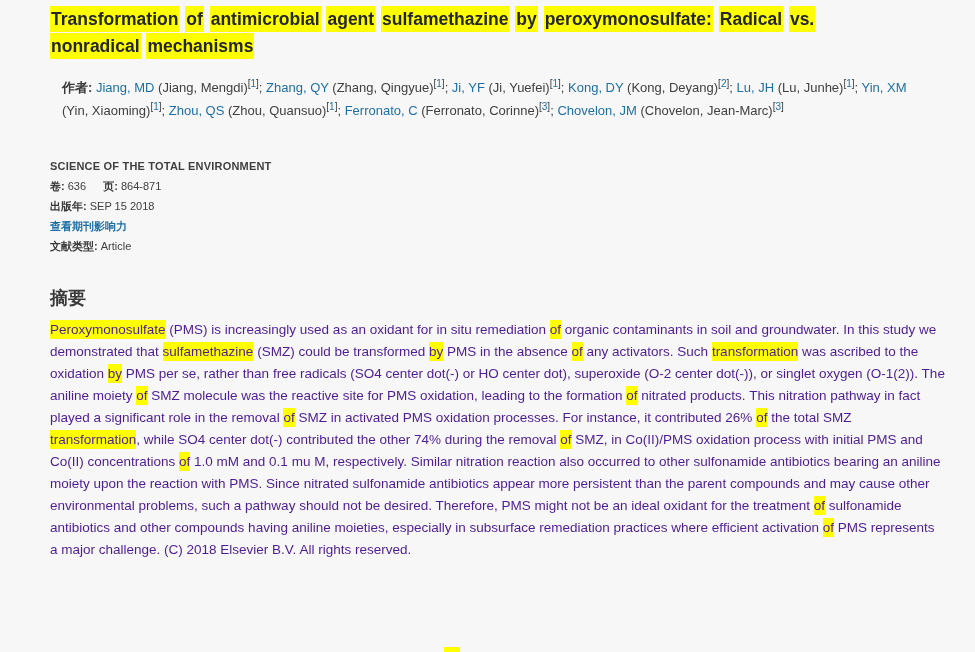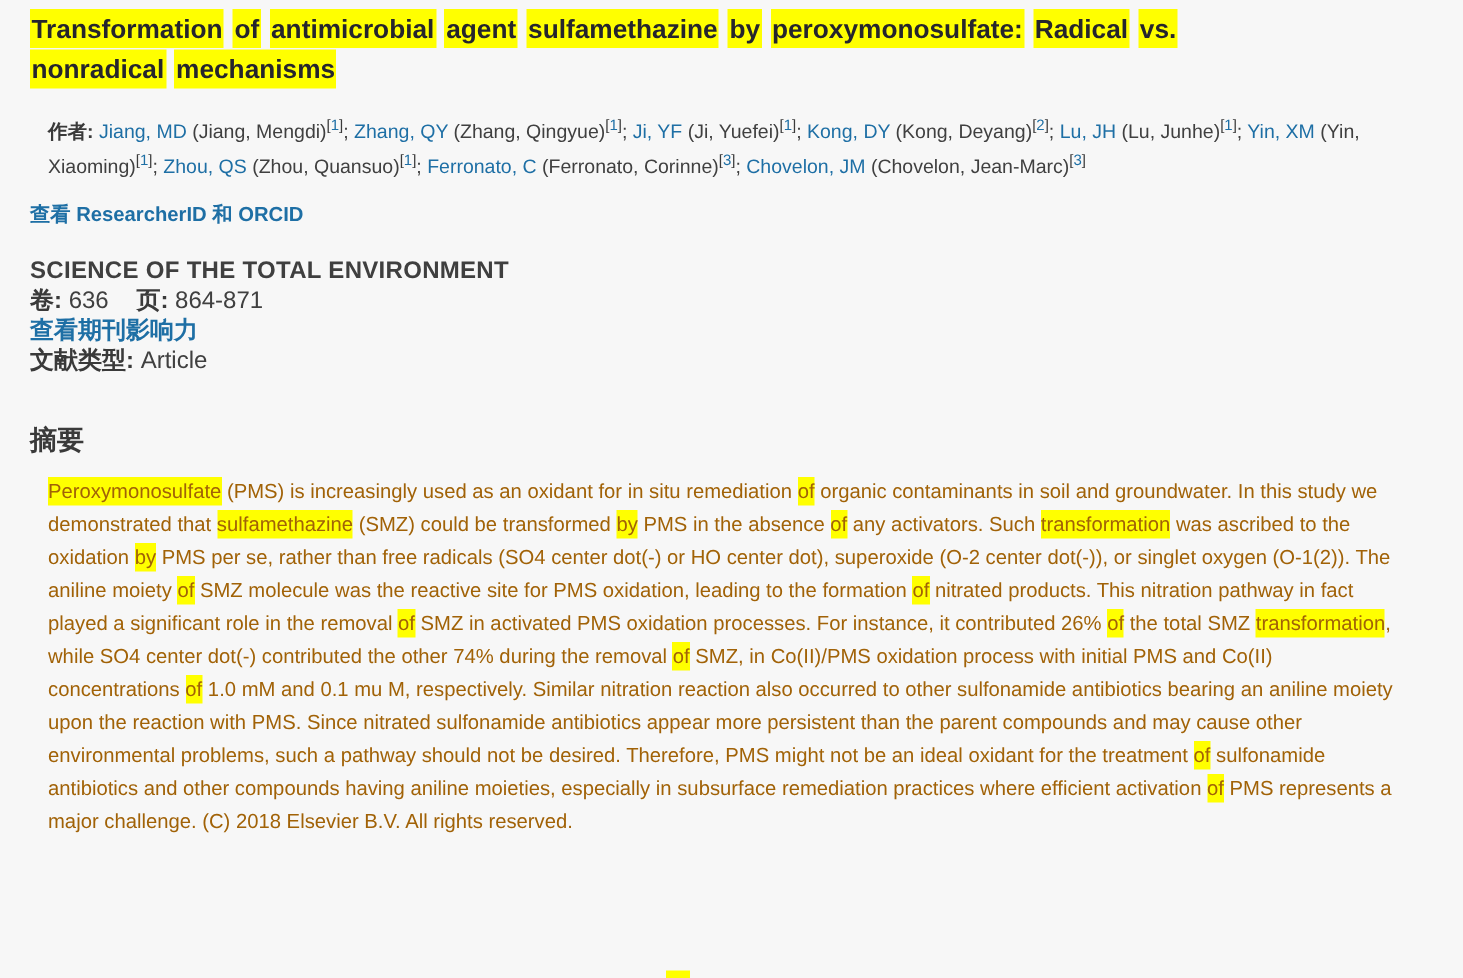--- a/index.html
+++ b/index.html
@@ -3,56 +3,56 @@
 <meta charset="utf-8">
 <style>
   html,body{margin:0;padding:0;}
   body{
     width:975px;height:652px;overflow:hidden;
     background:#f7f7f7;
     font-family:"Liberation Sans","DejaVu Sans",sans-serif;
     color:#404040;
     position:relative;
   }
-  .content{padding:6px 30px 0 20px;}
+  .content{padding:6px 30px 0 50px;}
   .hl{background:#ffff00;}
   .lnk{color:#1e6fa5;text-decoration:none;cursor:pointer;}
 
   
   .title{
     font-size:17.5px;font-weight:bold;color:#25252d;
     line-height:27px;max-width:845px;margin:0 0 16px 0;
     word-spacing:1px;
   }
   .title .hl{padding:3px 1px;}
 
   
   .byline{font-size:13px;line-height:23px;max-width:910px;margin:12px;}
   .label{font-weight:bold;color:#3a3a3a;}
   sup.aff{font-size:10px;color:#3a3a3a;line-height:0;}
   sup.aff .affnum{color:#1e6fa5;}
   .researcher-line{margin:9px 0 0 0;font-size:13.5px;}
   .researcher-line a{font-weight:600;}
 
   
-  .source{margin-top:19px;font-size:16px;line-height:20px;}
+  .source{margin-top:34px;font-size:11px;line-height:20px;}
   .source .row{margin:0;}
   .journal-name{font-weight:600;color:#3f3f3f;letter-spacing:.2px;}
   .pages-label{margin-left:14px;}
   .impact-line{margin-top:1px;}
   .impact-line a{font-weight:600;}
 
   
   .section-heading{
     font-size:18px;font-weight:bold;color:#3a3a3a;
     margin:30px 0 9px 0;
   }
   .abstract-text{
-    font-size:13.5px;line-height:22px;max-width:905px;margin:12px;
-    color:#a16207;
+    font-size:13.5px;line-height:22px;max-width:905px;margin:0;
+    color:#4c1d95;
   }
   .abstract-text .hl{padding:2px 0;}
 
   
   .cutoff-sliver{
     position:absolute;left:444px;top:647px;width:16px;height:5px;
     background:#ffff00;
   }
 </style>
 </head>
@@ -60,31 +60,32 @@
 
 <div class="content">
 
   <h1 class="title"><span class="hl">Transformation</span> <span class="hl">of</span> <span class="hl">antimicrobial</span> <span class="hl">agent</span> <span class="hl">sulfamethazine</span> <span class="hl">by</span> <span class="hl">peroxymonosulfate:</span> <span class="hl">Radical</span> <span class="hl">vs.</span> <span class="hl">nonradical</span> <span class="hl">mechanisms</span></h1>
 
   <p class="byline">
     <span class="label">作者:</span>
     <span><a href="#" class="lnk">Jiang, MD</a><span> (Jiang, Mengdi)</span><sup class="aff">[<span class="affnum">1</span>]</sup>; <a href="#" class="lnk">Zhang, QY</a><span> (Zhang, Qingyue)</span><sup class="aff">[<span class="affnum">1</span>]</sup>; <a href="#" class="lnk">Ji, YF</a><span> (Ji, Yuefei)</span><sup class="aff">[<span class="affnum">1</span>]</sup>; <a href="#" class="lnk">Kong, DY</a><span> (Kong, Deyang)</span><sup class="aff">[<span class="affnum">2</span>]</sup>; <a href="#" class="lnk">Lu, JH</a><span> (Lu, Junhe)</span><sup class="aff">[<span class="affnum">1</span>]</sup>; <a href="#" class="lnk">Yin, XM</a><span> (Yin, Xiaoming)</span><sup class="aff">[<span class="affnum">1</span>]</sup>; <a href="#" class="lnk">Zhou, QS</a><span> (Zhou, Quansuo)</span><sup class="aff">[<span class="affnum">1</span>]</sup>; <a href="#" class="lnk">Ferronato, C</a><span> (Ferronato, Corinne)</span><sup class="aff">[<span class="affnum">3</span>]</sup>; <a href="#" class="lnk">Chovelon, JM</a><span> (Chovelon, Jean-Marc)</span><sup class="aff">[<span class="affnum">3</span>]</sup></span>
   </p>
 
-  <p class="researcher-line">
-    <a href="#" class="lnk">查看 ResearcherID 和 ORCID</a>
-  </p>
 
   <div class="source">
     <p class="row journal-name">SCIENCE OF THE TOTAL ENVIRONMENT</p>
     <p class="row">
       <span class="label">卷:</span>
       <span>636</span>
       <span class="label pages-label">页:</span>
       <span>864-871</span>
+    </p>
+    <p class="row">
+      <span class="label">出版年:</span>
+      <span>SEP 15 2018</span>
     </p>
     <p class="row impact-line">
       <a href="#" class="lnk">查看期刊影响力</a>
     </p>
     <p class="row">
       <span class="label">文献类型:</span>
       <span>Article</span>
     </p>
   </div>
 

